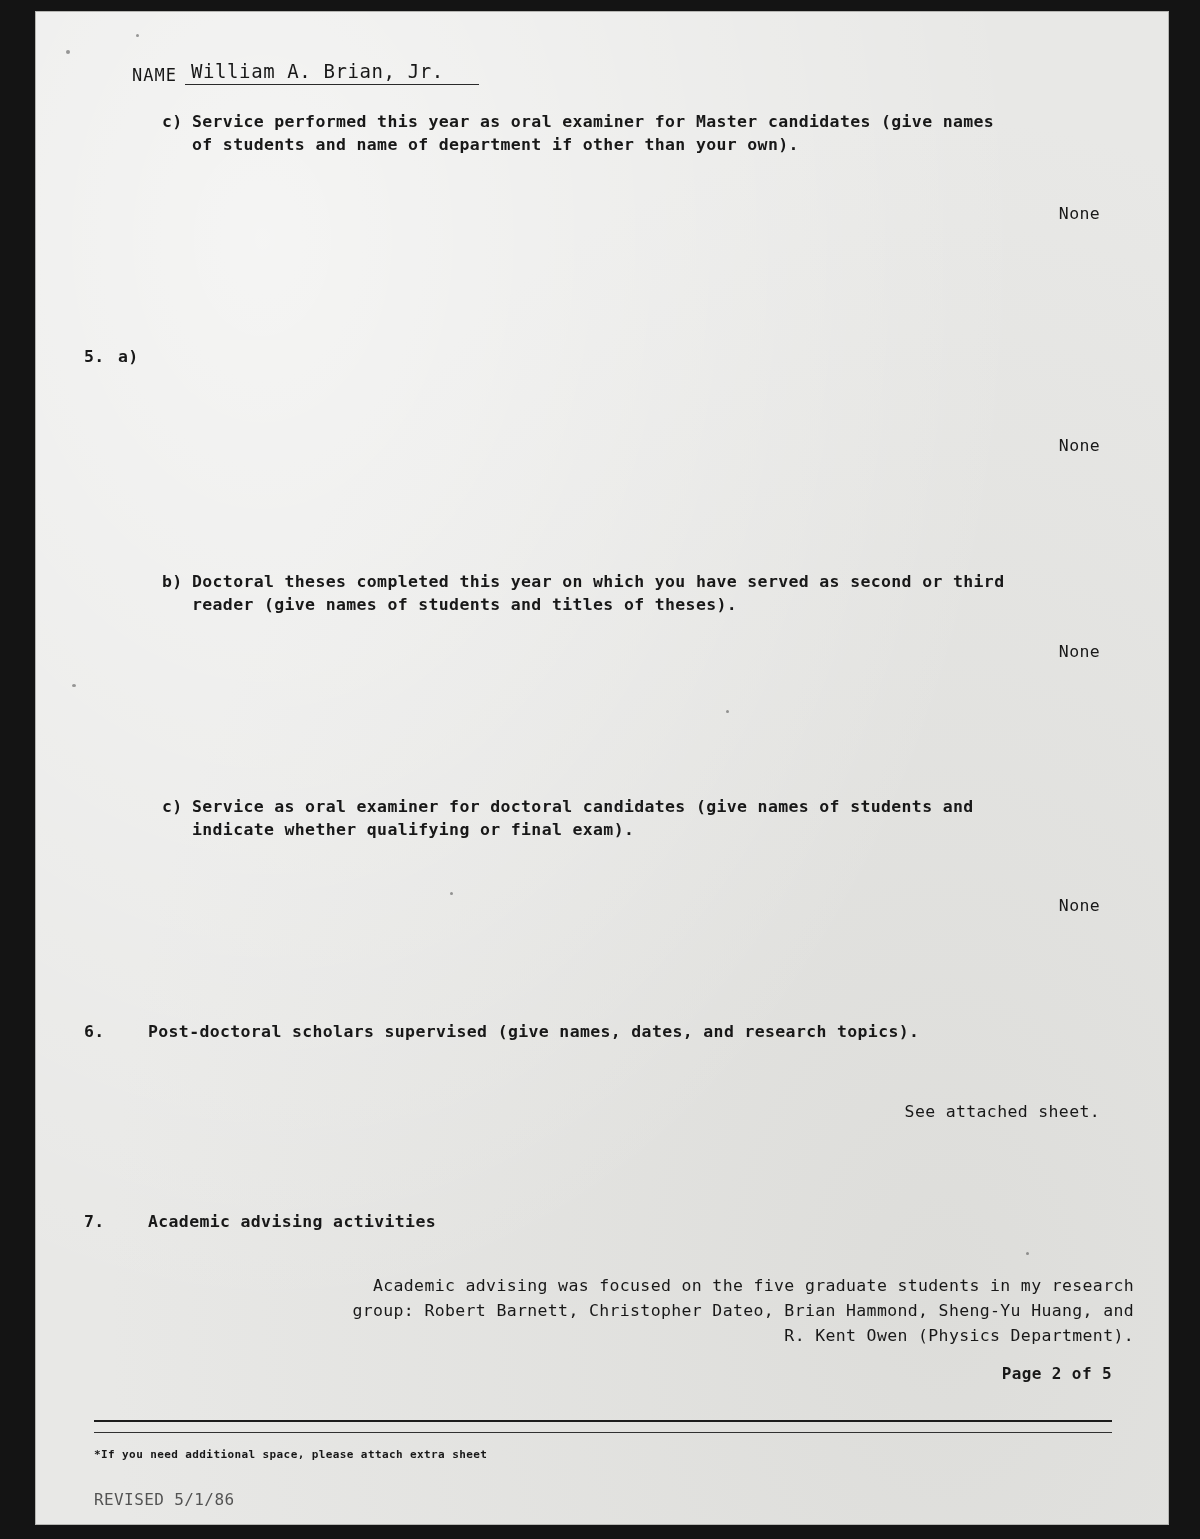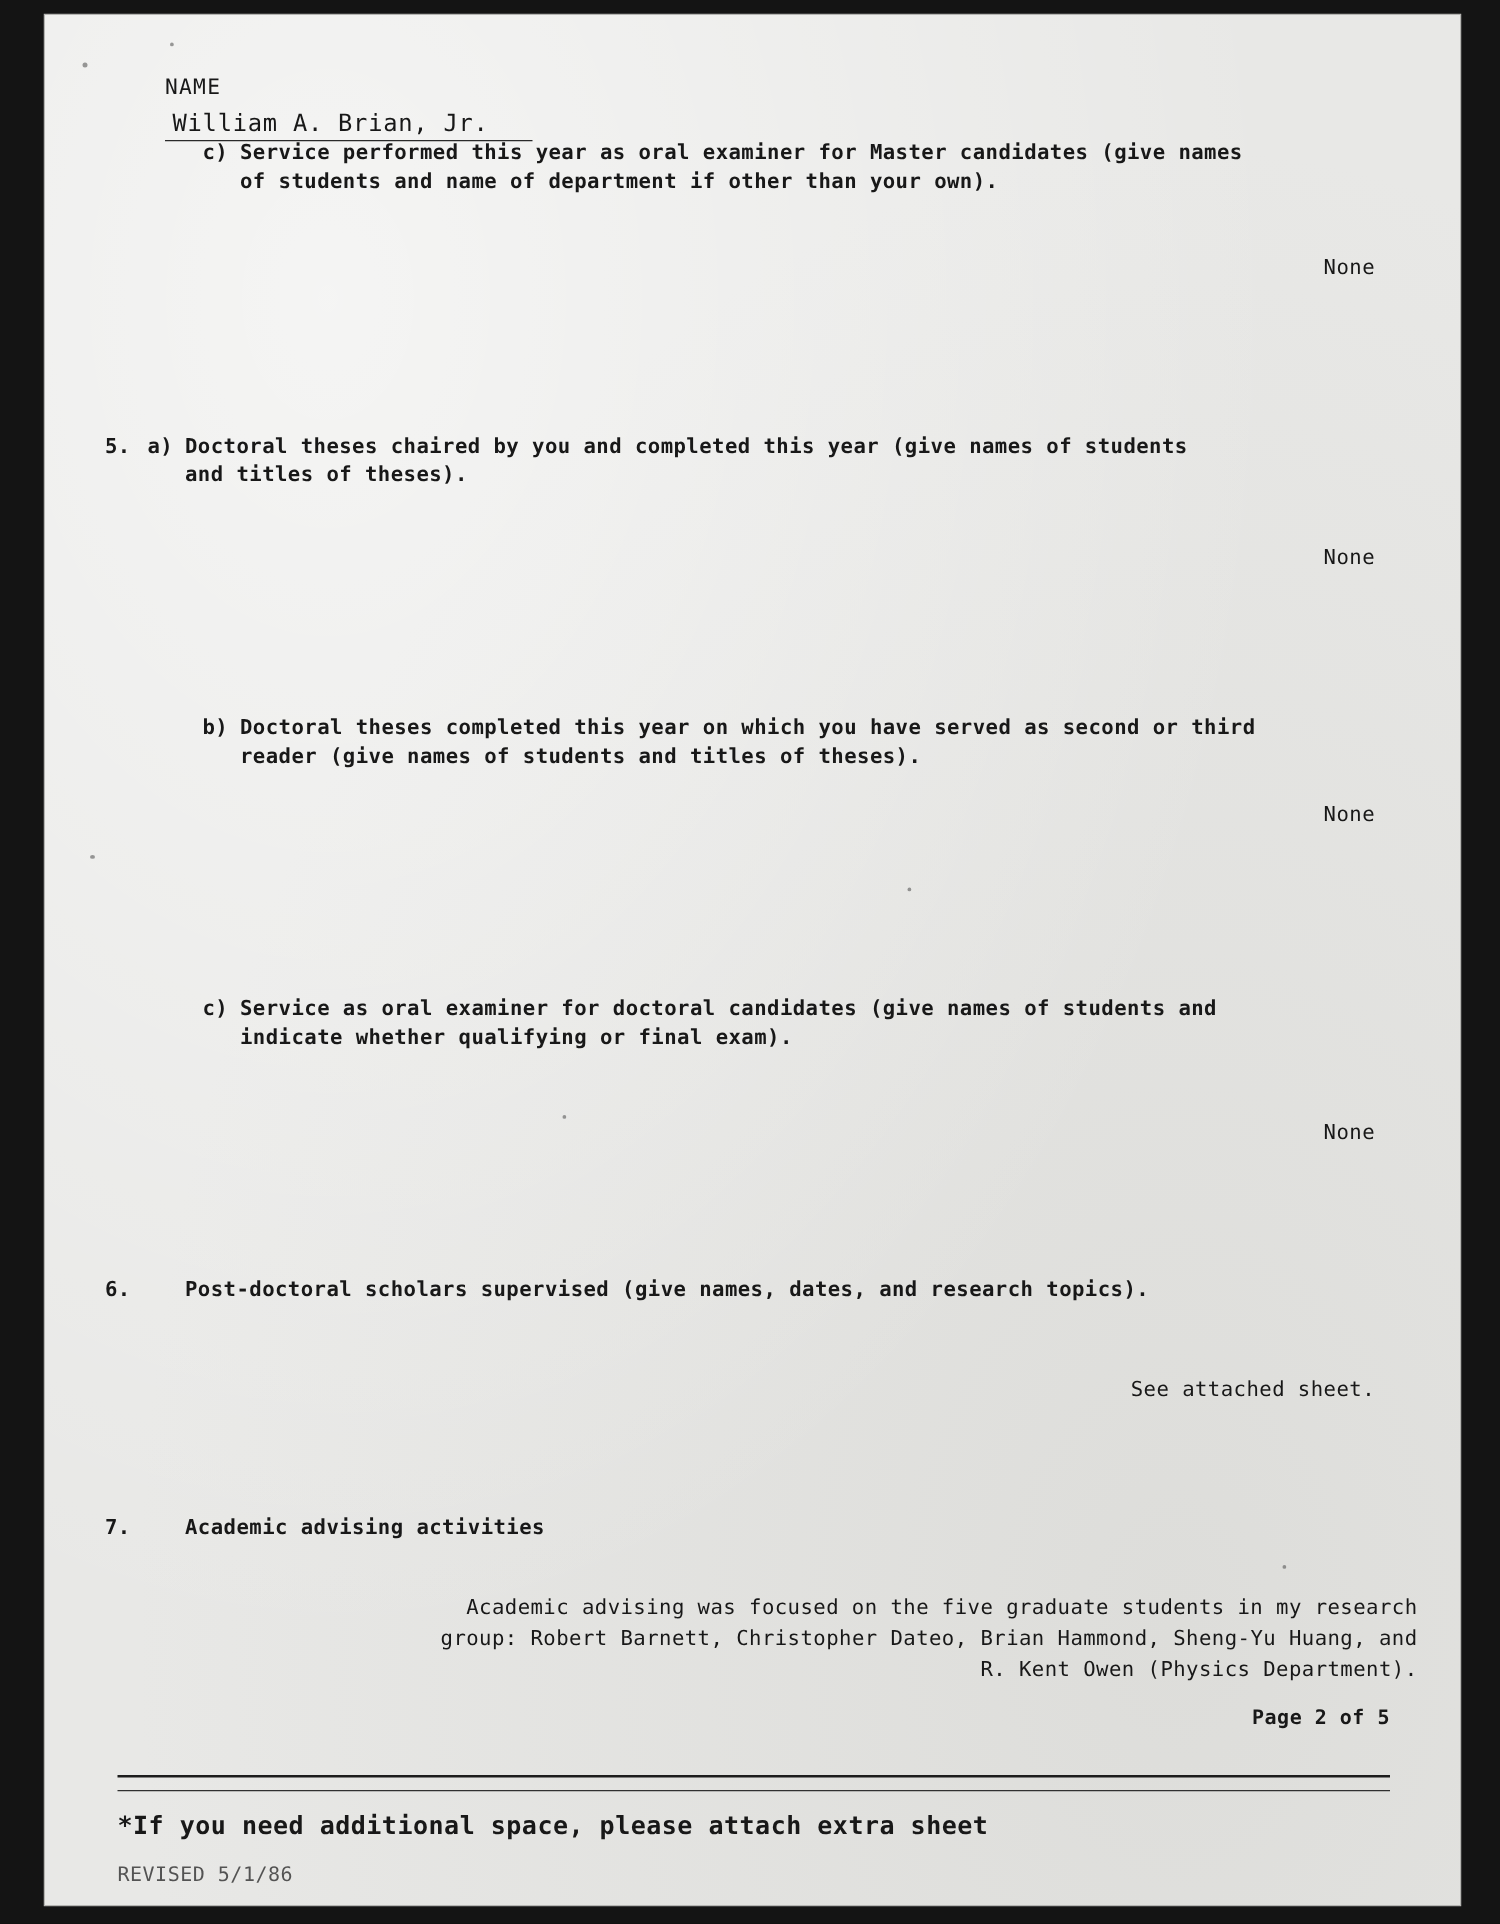--- a/index.html
+++ b/index.html
@@ -37,23 +37,22 @@
     background: #4a4a4a;
     border-radius: 50%;
     opacity: 0.55;
   }
 
   .name-row {
     position: absolute;
     left: 96px;
     top: 48px;
     display: flex;
-    align-items: flex-start;
+    align-items: flex-end;
     gap: 8px;
-    flex-direction: column;
   }
   .name-label {
     font-size: 17px;
     letter-spacing: 1px;
   }
   .name-value {
     font-size: 19px;
     letter-spacing: 0.6px;
     border-bottom: 1.5px solid #2a2a2a;
     padding: 0 8px 2px 6px;
@@ -95,21 +94,21 @@
     left: 58px;
     width: 1018px;
     height: 2px;
     background: #1c1c1c;
   }
   .rule.thin { height: 1px; background: #303030; }
 
   .footer-note {
     position: absolute;
     left: 58px;
-    font-size: 20px;
+    font-size: 11px;
     font-weight: bold;
     letter-spacing: 0.4px;
   }
   .footer-page {
     position: absolute;
     right: 56px;
     font-size: 16px;
     font-weight: bold;
     letter-spacing: 0.4px;
   }
@@ -144,22 +143,20 @@
       <span class="num"></span>
       <span class="marker">c)</span>
       <span class="qtext">Service performed this year as oral examiner for Master candidates (give names
 of students and name of department if other than your own).</span>
     </div>
     <div class="answer" style="left:144px;top:190px;width:920px;">None</div>
 
     <div class="block" style="left:48px;top:333px;width:1040px;">
       <span class="num">5.</span>
       <span class="marker">a)</span>
-      <span class="qtext">Doctoral theses chaired by you and completed this year (give names of students
-and titles of theses).</span>
     </div>
     <div class="answer" style="left:144px;top:422px;width:920px;">None</div>
 
     <div class="block" style="left:92px;top:558px;width:1000px;">
       <span class="num"></span>
       <span class="marker">b)</span>
       <span class="qtext">Doctoral theses completed this year on which you have served as second or third
 reader (give names of students and titles of theses).</span>
     </div>
     <div class="answer" style="left:144px;top:628px;width:920px;">None</div>

